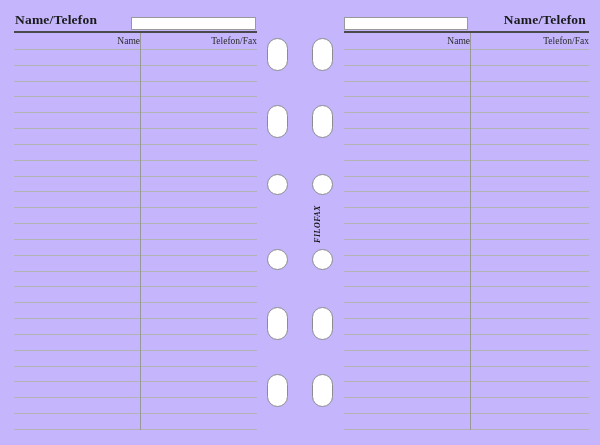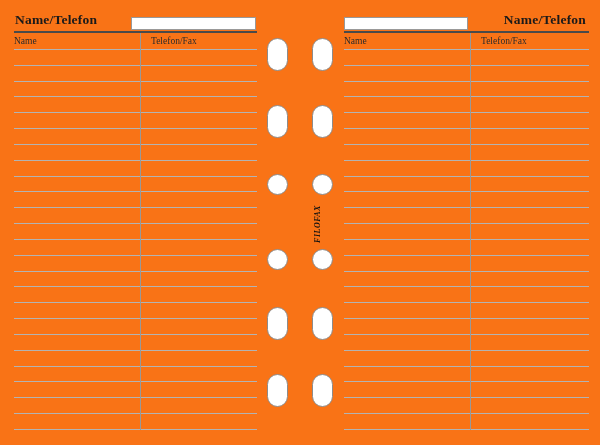--- a/index.html
+++ b/index.html
@@ -1,35 +1,35 @@
 <!DOCTYPE html>
 <html><head>
 <meta charset="utf-8">
 <style>
   html,body{margin:0;padding:0;background:#ffffff;}
   body{width:600px;height:445px;position:relative;font-family:"Liberation Serif","DejaVu Serif",serif;color:#1a1a1a;}
-  .sheet{position:absolute;inset:0;background:#f97316;overflow:hidden;}
+  .sheet{position:absolute;inset:0;background:#c4b5fd;overflow:hidden;}
 
   
   .page{position:absolute;top:0;height:445px;}
   .page.left{left:14px;width:243px;}
   .page.right{left:344px;width:245px;}
 
   .title{position:absolute;top:12px;margin:0;font-size:13.5px;line-height:15px;font-weight:bold;letter-spacing:.2px;}
   .page.left  .title{left:1px;}
   .page.right .title{right:3px;text-align:right;}
 
   .header-box{position:absolute;top:17px;height:13px;border:1px solid #999999;background:#ffffff;box-sizing:border-box;}
   .page.left  .header-box{left:117px;width:125px;}
   .page.right .header-box{left:0;width:124px;}
 
   
   .table{position:absolute;left:0;top:31px;width:100%;height:397px;border-top:2px solid #4a4a4a;}
   .thead{display:flex;height:17px;box-sizing:border-box;border-bottom:1px solid #b3b3b3;}
-  .th{font-size:9.5px;line-height:16px;text-align:left;color:#2b2b2b;}
+  .th{font-size:9.5px;line-height:16px;text-align:right;color:#2b2b2b;}
   .th.c-name{width:126px;}
   .th.c-tel{flex:1;padding-left:11px;}
   .rows{display:flex;flex-direction:column;height:380px;}
   .row{flex:1;box-sizing:border-box;border-bottom:1px solid #b3b3b3;}
   .vdivider{position:absolute;left:126px;top:0;height:100%;width:1px;background:#999999;}
 
   
   .hole{position:absolute;width:21px;background:#ffffff;border:1px solid #8c8c8c;box-sizing:border-box;}
   .hole.oval{height:33px;border-radius:11px;}
   .hole.circle{height:21px;border-radius:50%;}

